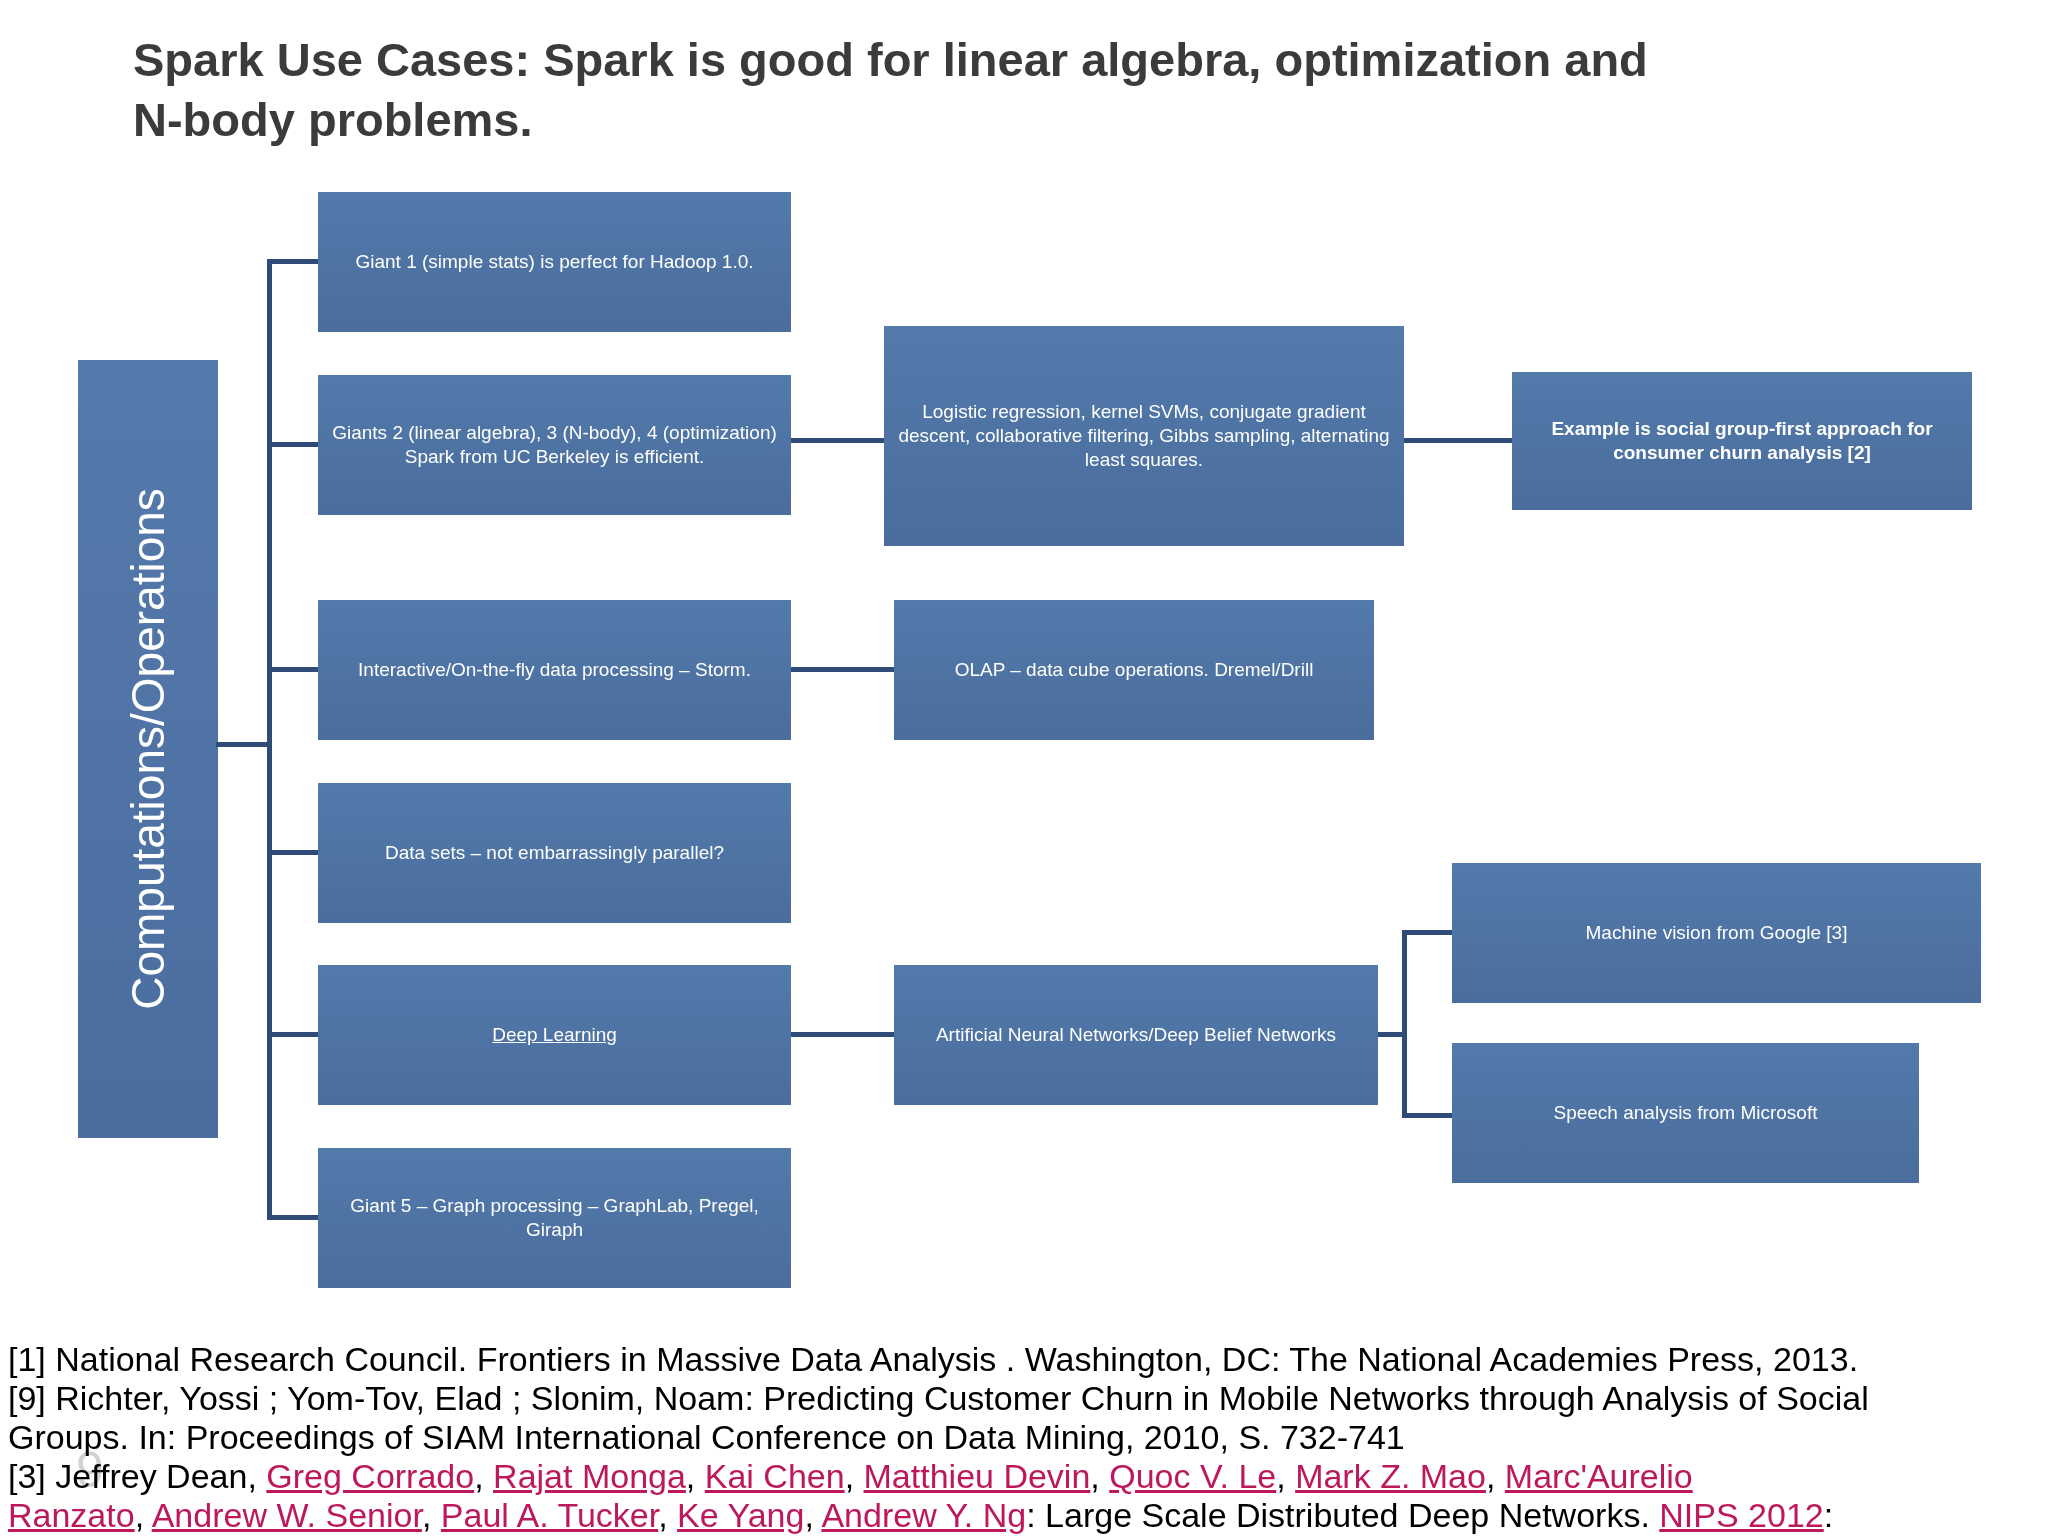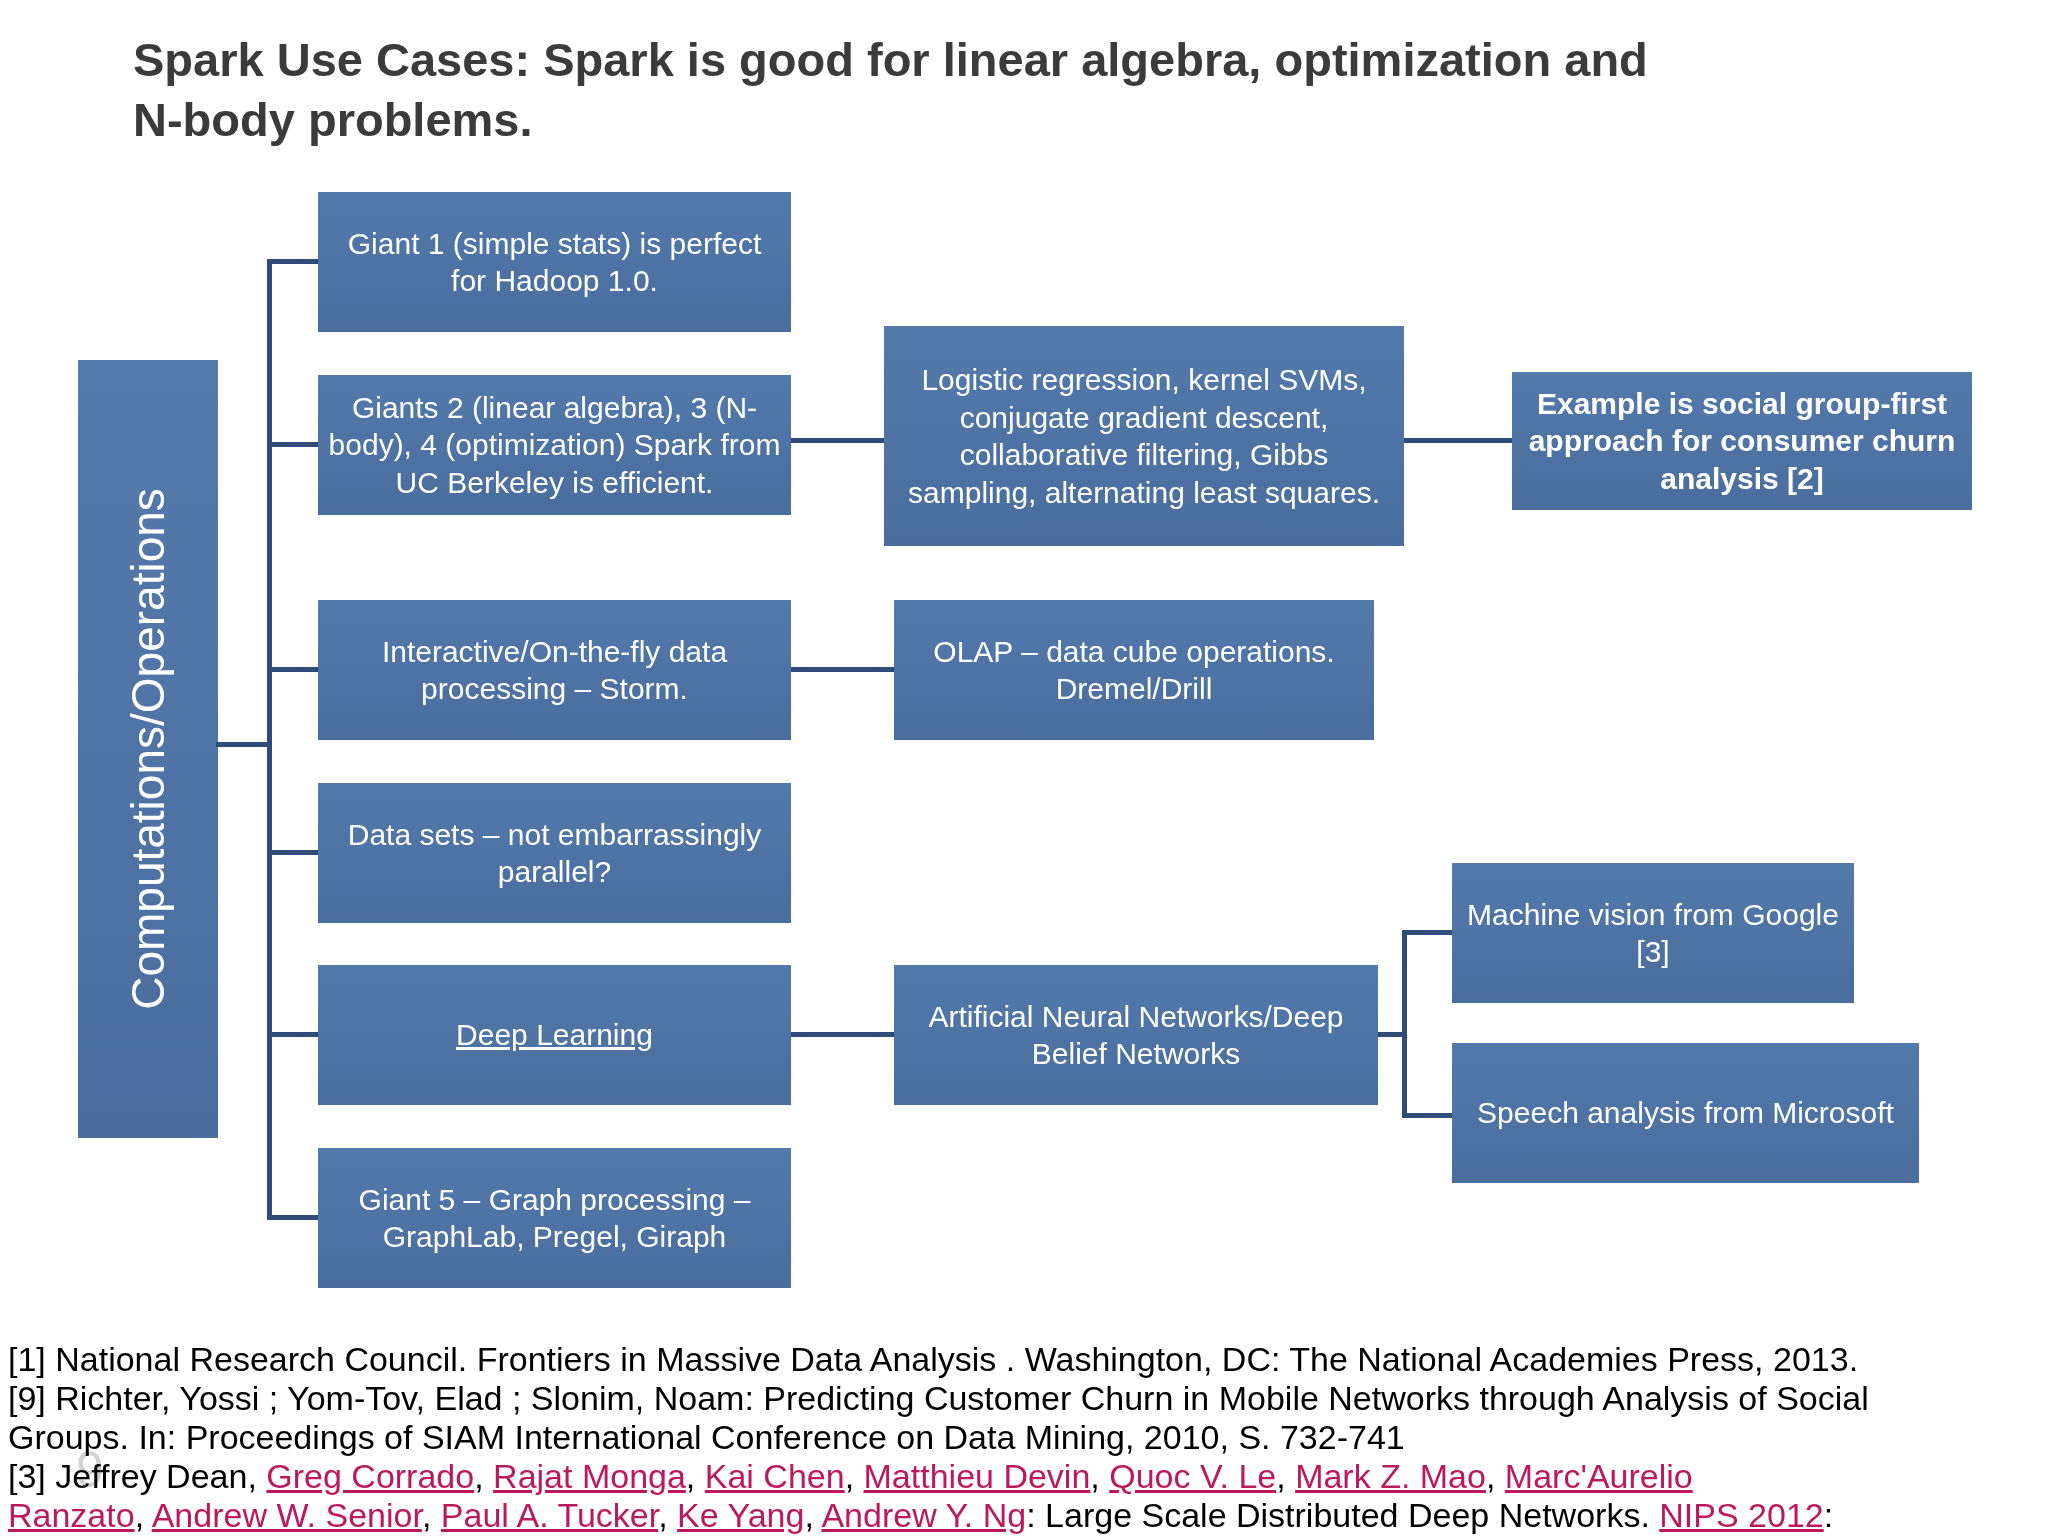--- a/index.html
+++ b/index.html
@@ -12,21 +12,21 @@
 
   
   .vbar{position:absolute;left:78px;top:360px;width:140px;height:778px;
         background:linear-gradient(180deg,#547aab 0%,#4a6d9e 100%);
         display:flex;align-items:center;justify-content:center;}
   .vbar span{transform:rotate(-90deg);white-space:nowrap;color:#fff;font-size:46px;}
 
   
   .node{position:absolute;background:linear-gradient(180deg,#527aab 0%,#4a6d9d 100%);
         color:#ffffff;display:flex;align-items:center;justify-content:center;
-        text-align:center;font-size:30px;line-height:1.25;padding:0 10px;box-sizing:border-box;}
+        text-align:center;font-size:19px;line-height:1.25;padding:0 10px;box-sizing:border-box;}
 
   
   .line{position:absolute;background:#2e4c77;}
 
   
   .refs{position:absolute;left:8px;top:1340px;width:2036px;color:#000;
         font-size:34px;line-height:39px;}
   .ref-line{white-space:nowrap;}
   .ref-link{color:#be185d;text-decoration:underline;cursor:pointer;}
 
@@ -69,21 +69,21 @@
   <div class="node" style="left:318px;top:600px;width:473px;height:140px;">Interactive/On-the-fly data processing – Storm.</div>
   <div class="node" style="left:318px;top:783px;width:473px;height:140px;">Data sets – not embarrassingly parallel?</div>
   <div class="node" style="left:318px;top:965px;width:473px;height:140px;text-decoration:underline;">Deep Learning</div>
   <div class="node" style="left:318px;top:1148px;width:473px;height:140px;">Giant 5 – Graph processing – GraphLab, Pregel, Giraph</div>
 
   <div class="node" style="left:884px;top:326px;width:520px;height:220px;">Logistic regression, kernel SVMs, conjugate gradient descent, collaborative filtering, Gibbs sampling, alternating least squares.</div>
   <div class="node" style="left:894px;top:600px;width:480px;height:140px;">OLAP – data cube operations. Dremel/Drill</div>
   <div class="node" style="left:894px;top:965px;width:484px;height:140px;">Artificial Neural Networks/Deep Belief Networks</div>
 
   <div class="node" style="left:1512px;top:372px;width:460px;height:138px;font-weight:bold;">Example is social group-first approach for consumer churn analysis [2]</div>
-  <div class="node" style="left:1452px;top:863px;width:402px;height:140px;">Machine vision from Google [3]</div>
+  <div class="node" style="left:1452px;top:863px;width:529px;height:140px;">Machine vision from Google [3]</div>
   <div class="node" style="left:1452px;top:1043px;width:467px;height:140px;">Speech analysis from Microsoft</div>
 
   <div class="watermark">9</div>
 
   <div class="refs">
     <div class="ref-line"><span>[1] National Research Council. Frontiers in Massive Data Analysis . Washington, DC: The National Academies Press, 2013.</span></div>
     <div class="ref-line"><span>[9] Richter, Yossi ; Yom-Tov, Elad ; Slonim, Noam: Predicting Customer Churn in Mobile Networks through Analysis of Social</span></div>
     <div class="ref-line"><span>Groups. In: Proceedings of SIAM International Conference on Data Mining, 2010, S. 732-741</span></div>
     <div class="ref-line"><span>[3] Jeffrey Dean, </span><a class="ref-link">Greg Corrado</a><span>, </span><a class="ref-link">Rajat Monga</a><span>, </span><a class="ref-link">Kai Chen</a><span>, </span><a class="ref-link">Matthieu Devin</a><span>, </span><a class="ref-link">Quoc V. Le</a><span>, </span><a class="ref-link">Mark Z. Mao</a><span>, </span><a class="ref-link">Marc'Aurelio</a></div>
     <div class="ref-line"><a class="ref-link">Ranzato</a><span>, </span><a class="ref-link">Andrew W. Senior</a><span>, </span><a class="ref-link">Paul A. Tucker</a><span>, </span><a class="ref-link">Ke Yang</a><span>, </span><a class="ref-link">Andrew Y. Ng</a><span>: Large Scale Distributed Deep Networks. </span><a class="ref-link">NIPS 2012</a><span>:</span></div>

